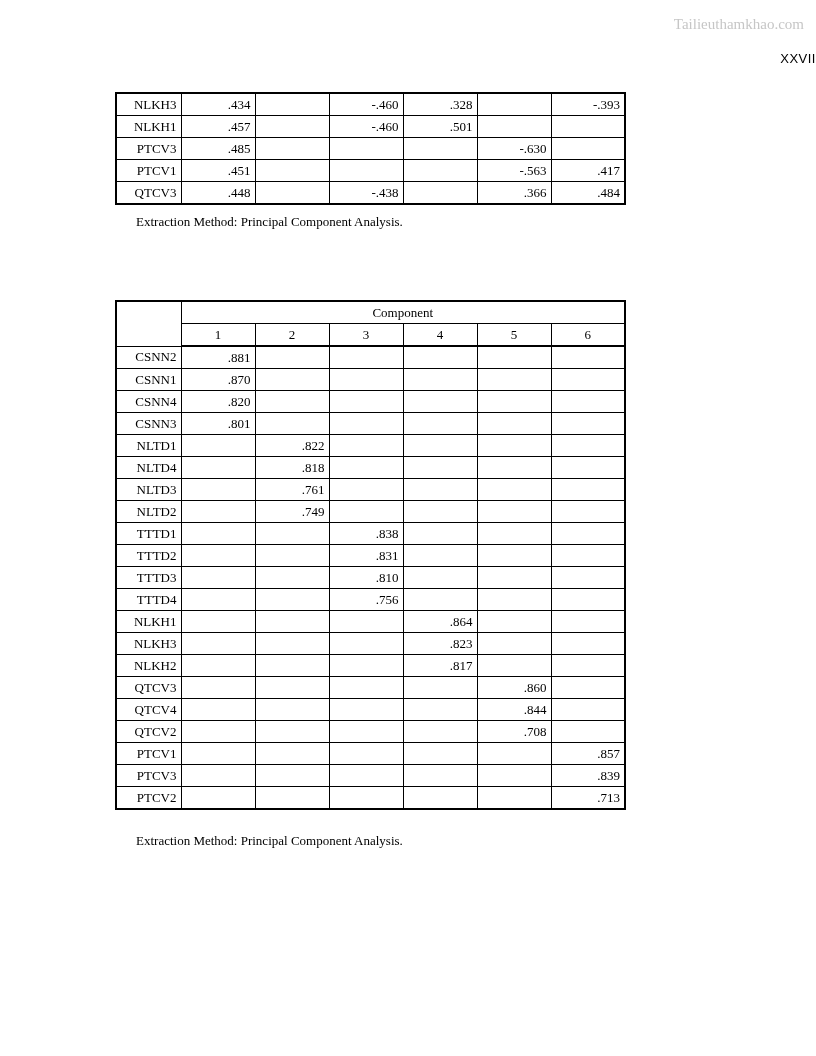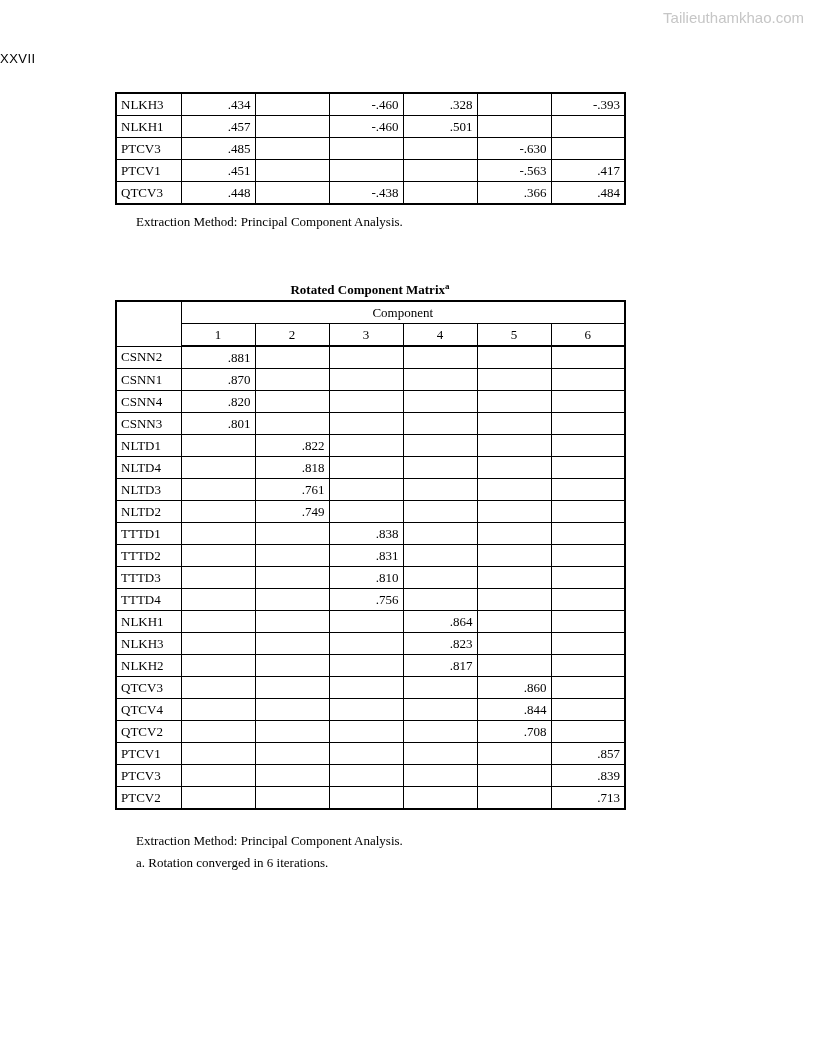--- a/index.html
+++ b/index.html
@@ -11,32 +11,32 @@
     position: relative;
     width: 816px;
     height: 1056px;
     background: #ffffff;
     font-family: "Liberation Serif", serif;
     color: #000000;
     overflow: hidden;
   }
   .watermark {
     position: absolute;
-    top: 9px;
+    top: 16px;
     right: 12px;
-    font-family: Liberation Sans, sans-serif;
+    font-family: Liberation Serif, serif;
     font-size: 15px;
     color: #c6c6c6;
   }
   .page-number {
     position: absolute;
     top: 51px;
     left: 0;
     width: 100%;
-    text-align: left;
+    text-align: right;
     font-family: "Liberation Sans", sans-serif;
     font-size: 13px;
     letter-spacing: 0.5px;
   }
   table.spss-table {
     position: absolute;
     border-collapse: collapse;
     table-layout: fixed;
     font-size: 13px;
     border: 2px solid #000;
@@ -47,21 +47,21 @@
     height: 21px;
     padding: 0 4px;
     font-weight: normal;
     overflow: hidden;
     white-space: nowrap;
   }
   table.spss-table td {
     text-align: right;
   }
   table.spss-table tbody th {
-    text-align: left;
+    text-align: right;
     margin-top: 34px;
   }
   table.spss-table thead th {
     text-align: center;
     margin-top: 36px;
   }
   table.spss-table thead tr:last-child th {
     border-bottom: 2px solid #000;
   }
   #table1 { left: 115px; top: 92px; }
@@ -154,23 +154,20 @@
           <td>.366</td>
           <td>.484</td>
         </tr>
       </tbody>
   </table>
 
   <div class="footnotes" id="footnotes-1">
     <div>Extraction Method: Principal Component Analysis.</div>
   </div>
 
-  <div class="table-title">
-    <span>Rotated Component Matrix</span><sup>a</sup>
-  </div>
 
   <table class="spss-table" id="table2">
     <colgroup>
       <col class="label-col">
       <col class="data-col">
         <col class="data-col">
         <col class="data-col">
       <col class="data-col">
         <col class="data-col">
         <col class="data-col">
@@ -377,16 +374,15 @@
           <td></td>
           <td></td>
           <td></td>
           <td>.713</td>
         </tr>
       </tbody>
   </table>
 
   <div class="footnotes" id="footnotes-2">
     <div>Extraction Method: Principal Component Analysis.</div>
-    <div>a. Rotation converged in 6 iterations.</div>
   </div>
 
 </div>
 
 </body></html>

